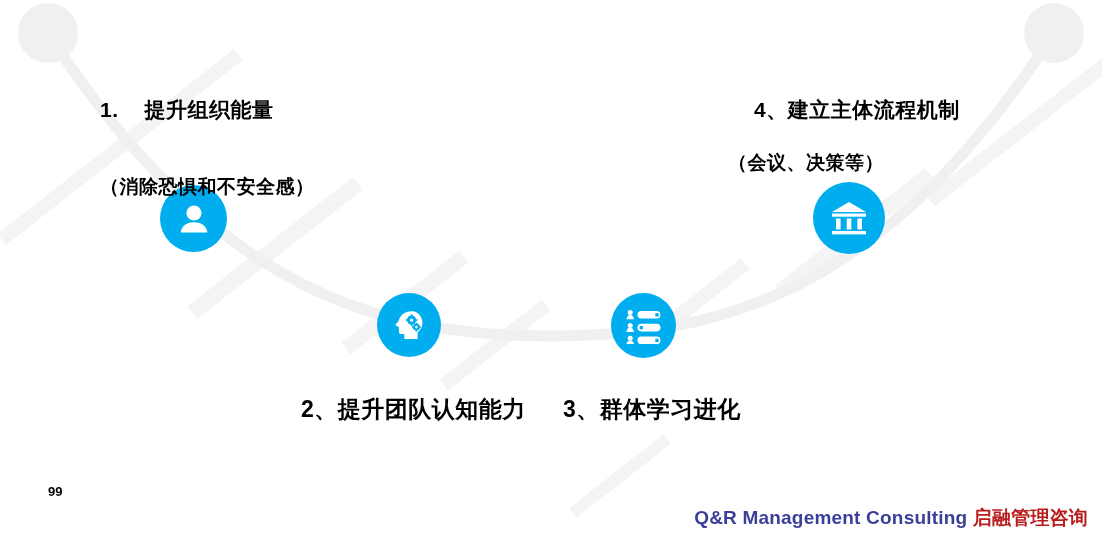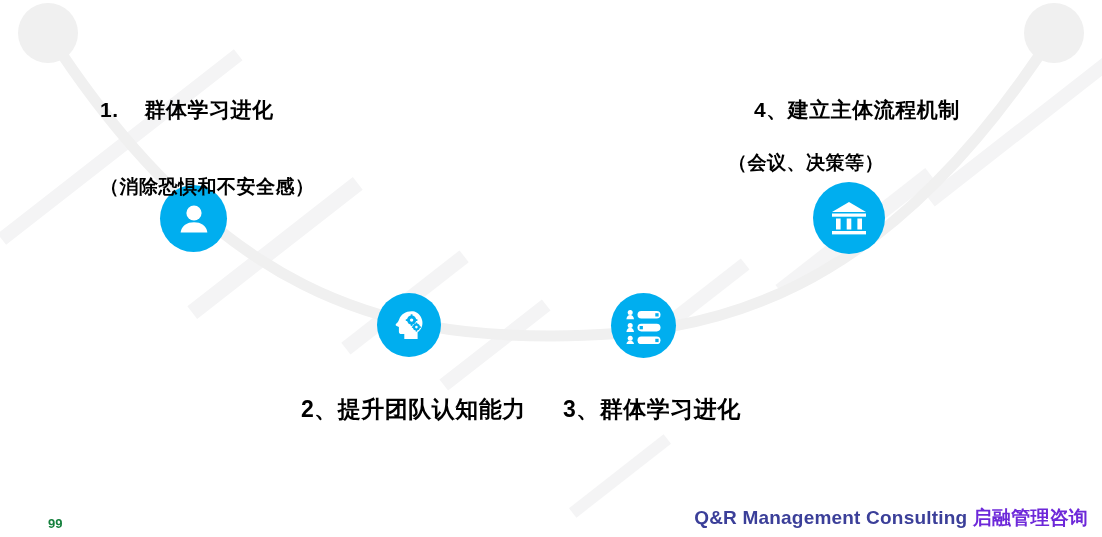--- a/index.html
+++ b/index.html
@@ -70,39 +70,39 @@
     font-size: 23px;
   }
   .num-gap {
     display: inline-block;
     width: 26px;
   }
   
   .page-number {
     position: absolute;
     left: 48px;
-    top: 516px;
+    top: 484px;
     font-size: 13px;
-    color: #15803d;
+    color: #000000;
     font-weight: bold;
     z-index: 4;
   }
   .brand {
     position: absolute;
     right: 14px;
     top: 505px;
     font-size: 19px;
     font-weight: bold;
     color: #3b3f99;
     letter-spacing: 0.2px;
     z-index: 4;
     white-space: nowrap;
   }
   .brand .brand-cn {
-    color: #6d28d9;
+    color: #b91c1c;
     text-align: center;
   }
 </style>
 </head>
 <body>
 
 <div id="slide">
 
   <div class="bg-bands">
     <div class="band" style="left:-30px; top:140px; width:300px; height:14px;"></div>
@@ -115,21 +115,21 @@
     <div class="band" style="left:560px; top:470px; width:120px; height:12px;"></div>
   </div>
 
   <svg class="curve-layer" viewBox="0 0 1102 537" width="1102" height="537" aria-hidden="true">
     <path d="M 48 33 C 220 300, 390 336, 551 336 C 712 336, 882 300, 1054 33" fill="none" stroke="#f0f0f0" stroke-width="11" stroke-linecap="round"></path>
     <circle cx="48" cy="33" r="30" fill="#f0f0f0"></circle>
     <circle cx="1054" cy="33" r="30" fill="#f0f0f0"></circle>
   </svg>
 
   <div class="label label-line1" style="left:100px; top:96px;">
-    <span>1.</span><span class="num-gap"></span><span>群体学习进化</span>
+    <span>1.</span><span class="num-gap"></span><span>提升组织能量</span>
   </div>
   <div class="label label-line2" style="left:100px; top:150px;margin-top:24px;">（消除恐惧和不安全感）</div>
 
   <div class="node" style="left:160px; top:185px; width:67px; height:67px;">
     <span>
       <svg width="36" height="36" viewBox="0 0 36 36">
         <circle cx="18" cy="12" r="7.6" fill="#ffffff"></circle>
         <path d="M4.6 31.5 C5.6 24.4 11 21.2 18 21.2 C25 21.2 30.4 24.4 31.4 31.5 Z" fill="#ffffff"></path>
       </svg>
     </span>

